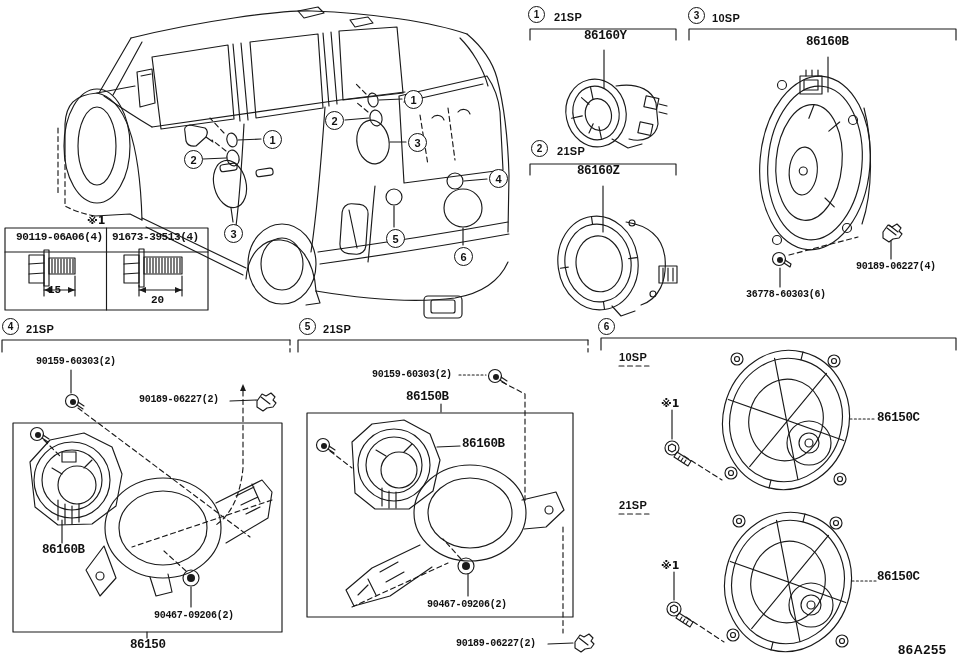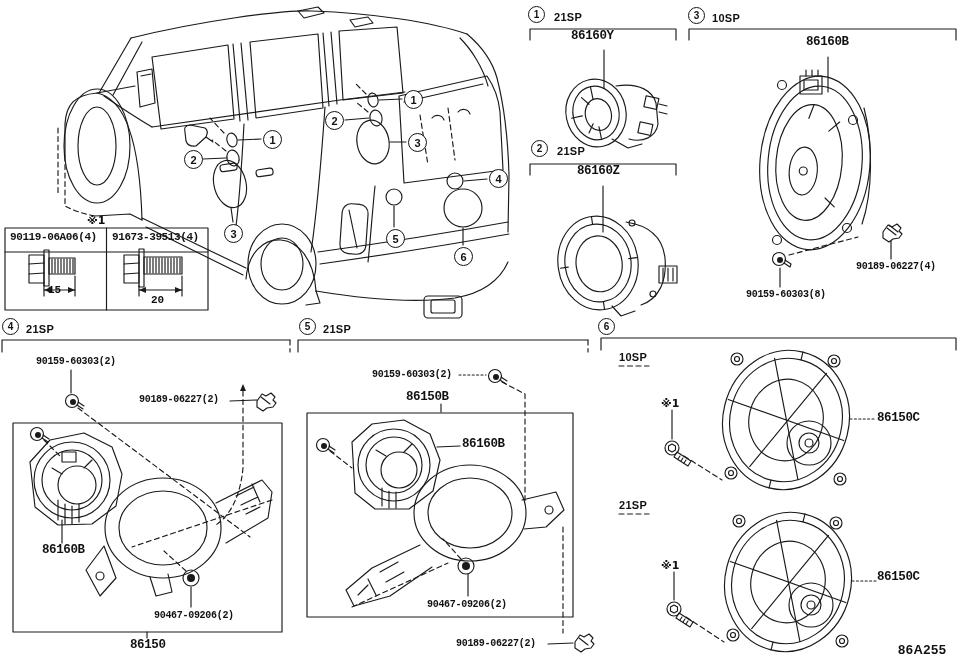--- a/index.html
+++ b/index.html
@@ -386,31 +386,31 @@
 <div class="badge" style="left:224px;top:224px">3</div>
 <div class="badge" style="left:404px;top:90px">1</div>
 <div class="badge" style="left:325px;top:111px">2</div>
 <div class="badge" style="left:408px;top:133px">3</div>
 <div class="badge" style="left:489px;top:169px">4</div>
 <div class="badge" style="left:386px;top:229px">5</div>
 <div class="badge" style="left:454px;top:247px">6</div>
 
 <div class="badge sm" style="left:528px;top:6px">1</div>
 <div class="lbl sp" style="left:554px;top:11px">21SP</div>
-<div class="lbl code" style="left:571px;top:30px">86160Y</div>
+<div class="lbl code" style="left:584px;top:30px">86160Y</div>
 
 <div class="badge sm" style="left:531px;top:140px">2</div>
 <div class="lbl sp" style="left:557px;top:145px">21SP</div>
 <div class="lbl code" style="left:577px;top:165px">86160Z</div>
 
 <div class="badge sm" style="left:688px;top:7px">3</div>
 <div class="lbl sp" style="left:712px;top:12px">10SP</div>
 <div class="lbl code" style="left:806px;top:36px">86160B</div>
 <div class="lbl pn" style="left:856px;top:261px">90189-06227(4)</div>
-<div class="lbl pn" style="left:746px;top:289px">90159-60303(8)</div>
+<div class="lbl pn" style="left:746px;top:289px">36778-60303(6)</div>
 
 <div class="badge sm" style="left:2px;top:318px">4</div>
 <div class="lbl sp" style="left:26px;top:323px">21SP</div>
 <div class="lbl pn" style="left:36px;top:356px">90159-60303(2)</div>
 <div class="lbl pn" style="left:139px;top:394px">90189-06227(2)</div>
 <div class="lbl code" style="left:42px;top:544px">86160B</div>
 <div class="lbl pn" style="left:154px;top:610px">90467-09206(2)</div>
 <div class="lbl code" style="left:130px;top:639px">86150</div>
 
 <div class="badge sm" style="left:299px;top:318px">5</div>
@@ -423,20 +423,20 @@
 
 <div class="badge sm" style="left:598px;top:318px">6</div>
 <div class="lbl sp" style="left:619px;top:351px">10SP</div>
 <div class="lbl note" style="left:661px;top:398px">※1</div>
 <div class="lbl code" style="left:877px;top:412px">86150C</div>
 <div class="lbl sp" style="left:619px;top:499px">21SP</div>
 <div class="lbl note" style="left:661px;top:560px">※1</div>
 <div class="lbl code" style="left:877px;top:571px">86150C</div>
 
 <div class="lbl note" style="left:87px;top:215px">※1</div>
-<div class="lbl pnt" style="left:10px;top:231px">90119-06A06(4)</div>
+<div class="lbl pnt" style="left:16px;top:231px">90119-06A06(4)</div>
 <div class="lbl pnt" style="left:112px;top:231px">91673-39513(4)</div>
 <div class="lbl dim" style="left:48px;top:285px">15</div>
 <div class="lbl dim" style="left:151px;top:295px">20</div>
 
 <div class="lbl foot" style="left:898px;top:643px">86A255</div>
 
 </div>
 
 </body></html>

